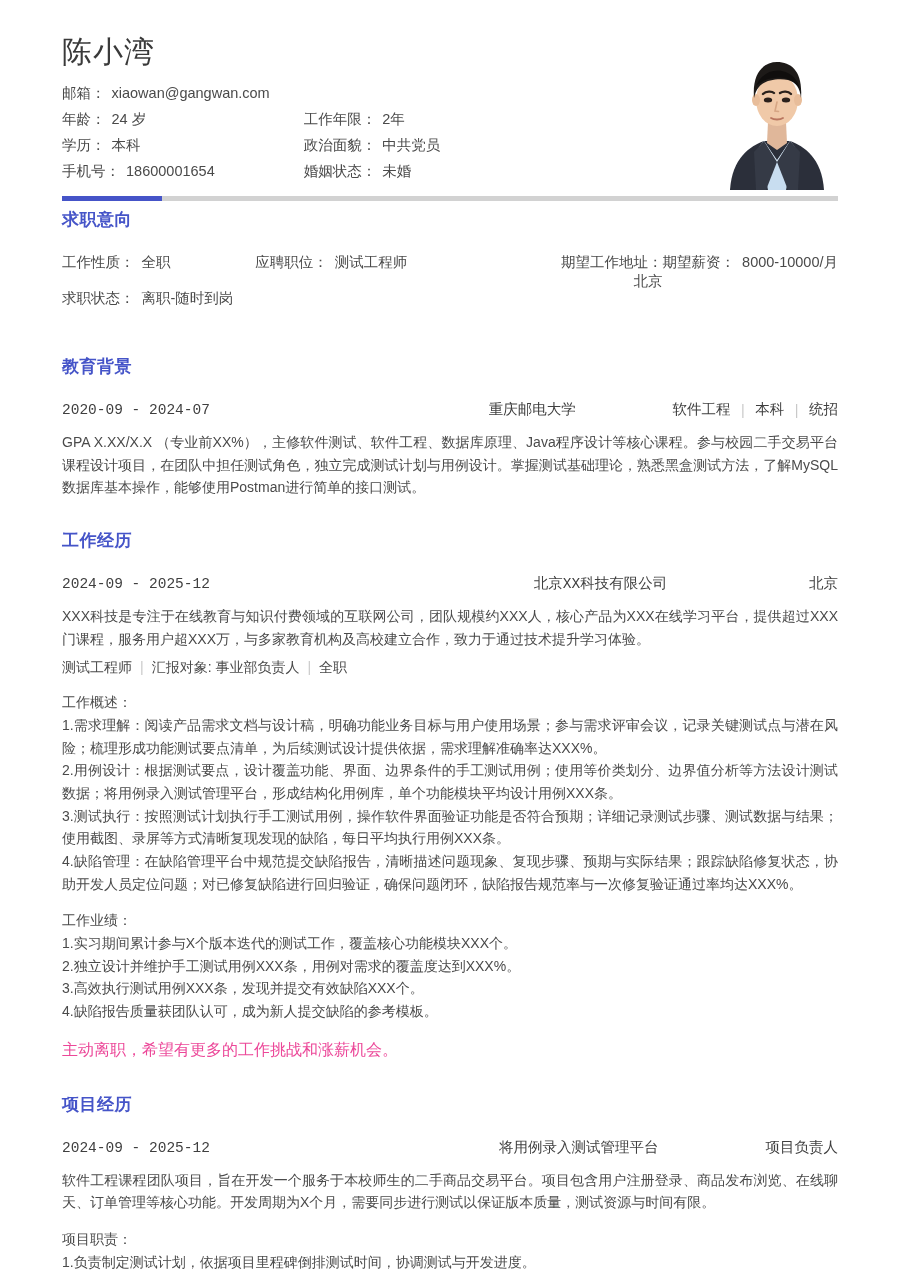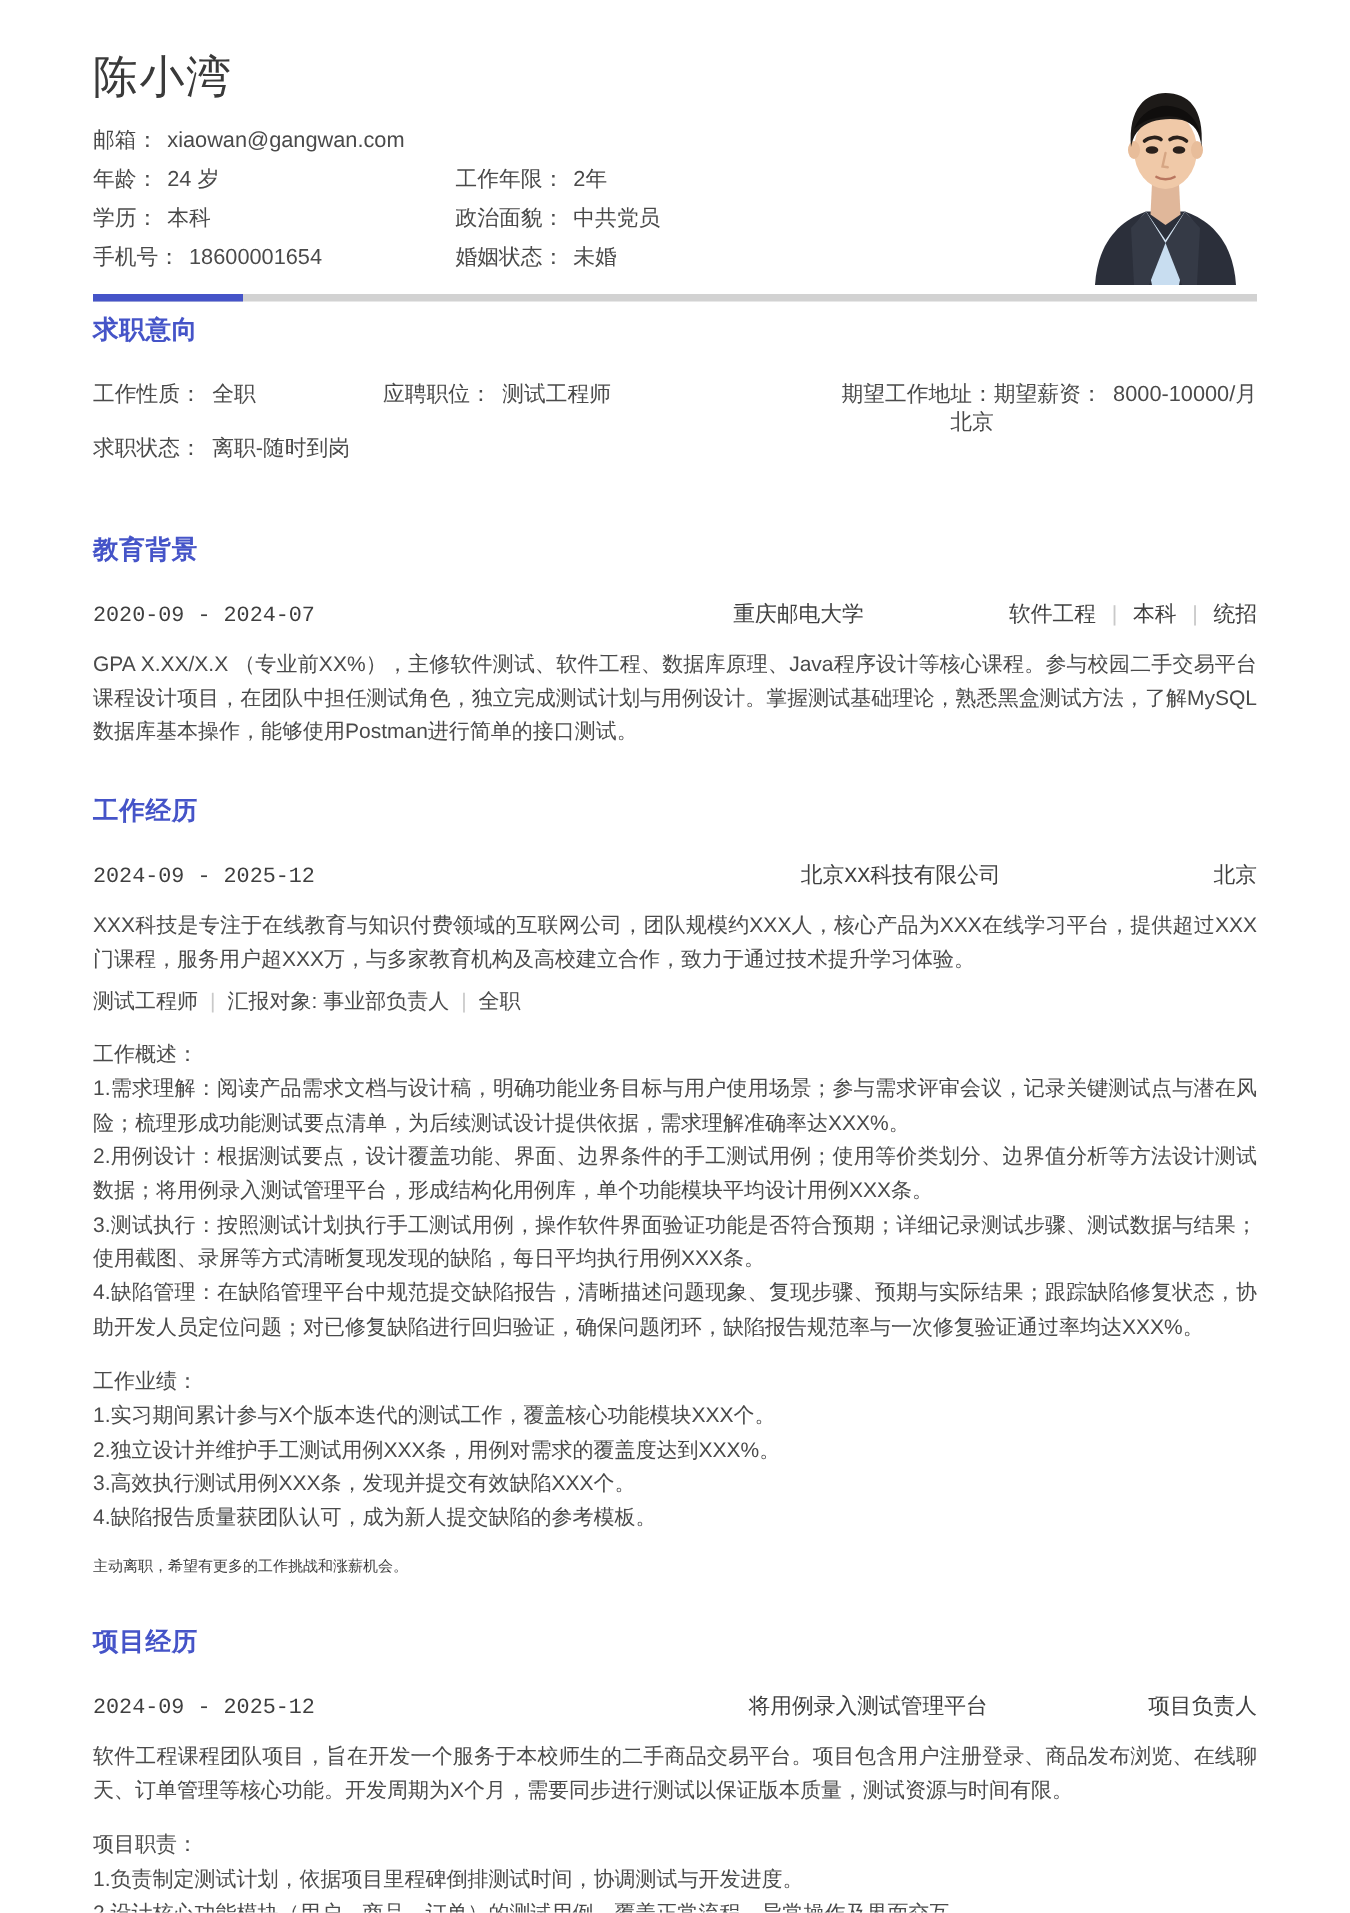--- a/index.html
+++ b/index.html
@@ -170,23 +170,23 @@
   .block {
     margin-top: 14px;
     font-size: 14px;
     line-height: 1.62;
     color: #4a4a4a;
   }
   .block .blk-title { display: block; }
   .block .blk-line  { display: block; text-align: justify; }
   .note {
     margin-top: 14px;
-    font-size: 10px;
+    font-size: 16px;
     line-height: 1.62;
-    color: #404040;
+    color: #ec4899;
   }
 </style>
 </head>
 <body>
 
 <div class="page">
 
   <div class="header">
     <h1 class="name">陈小湾</h1>
 

